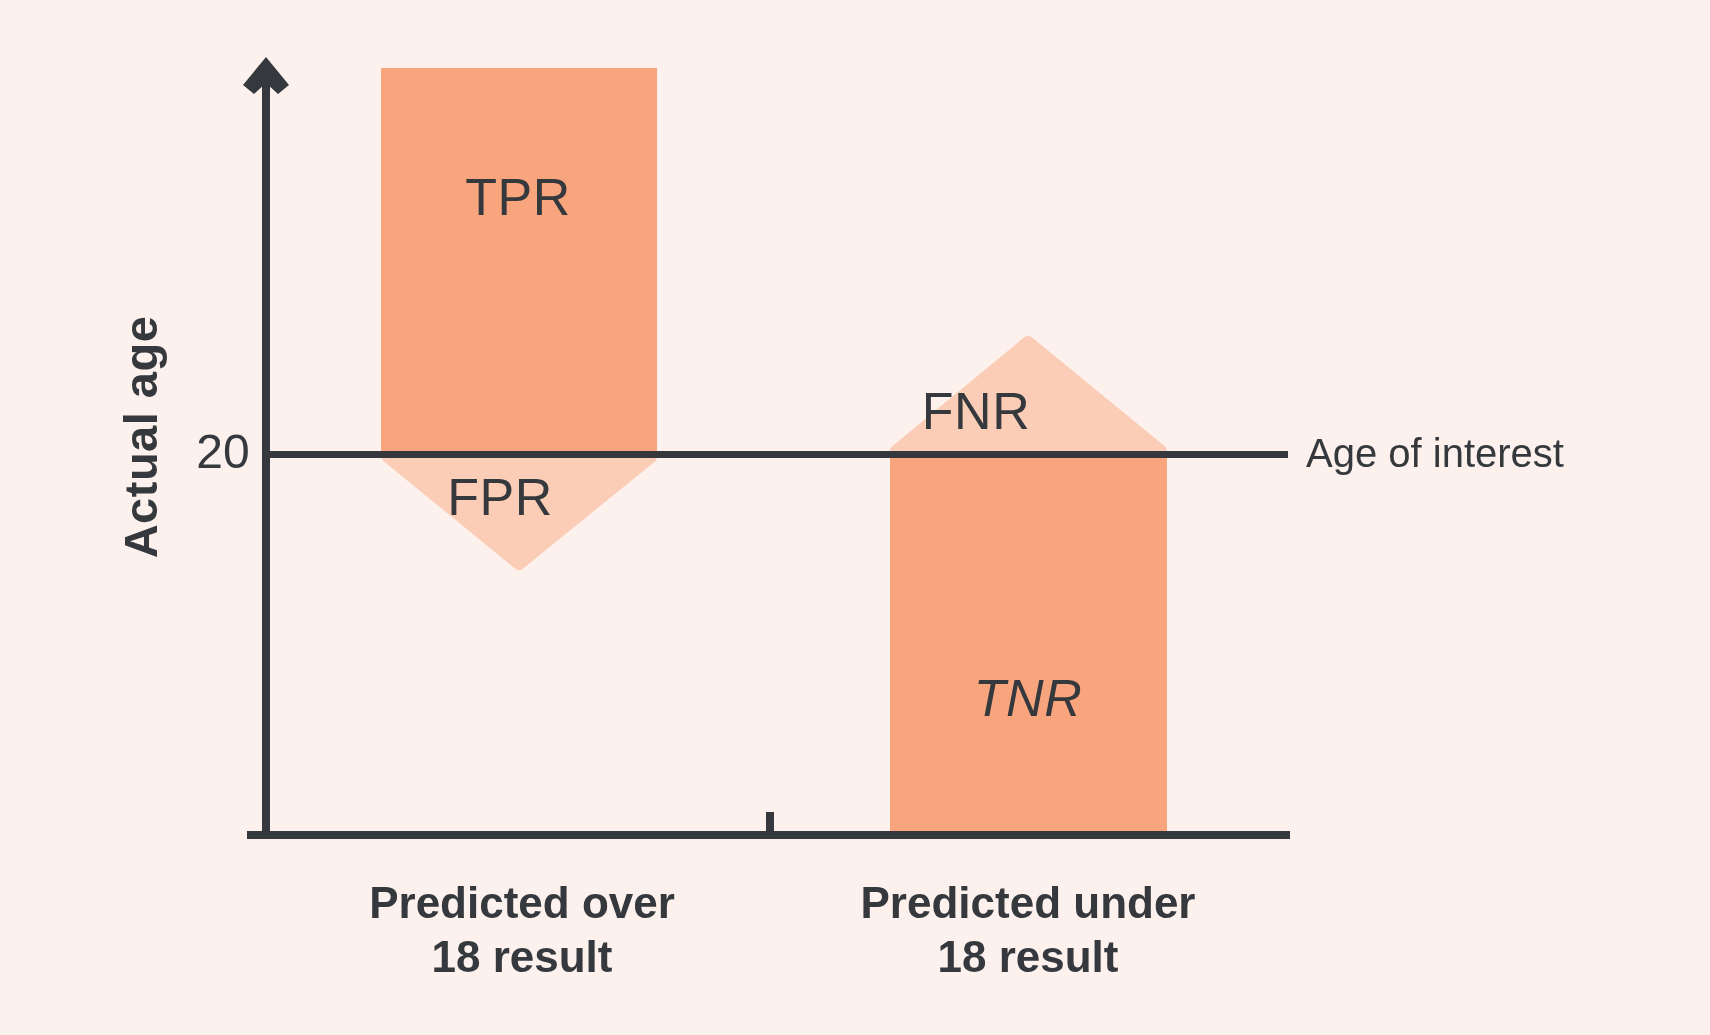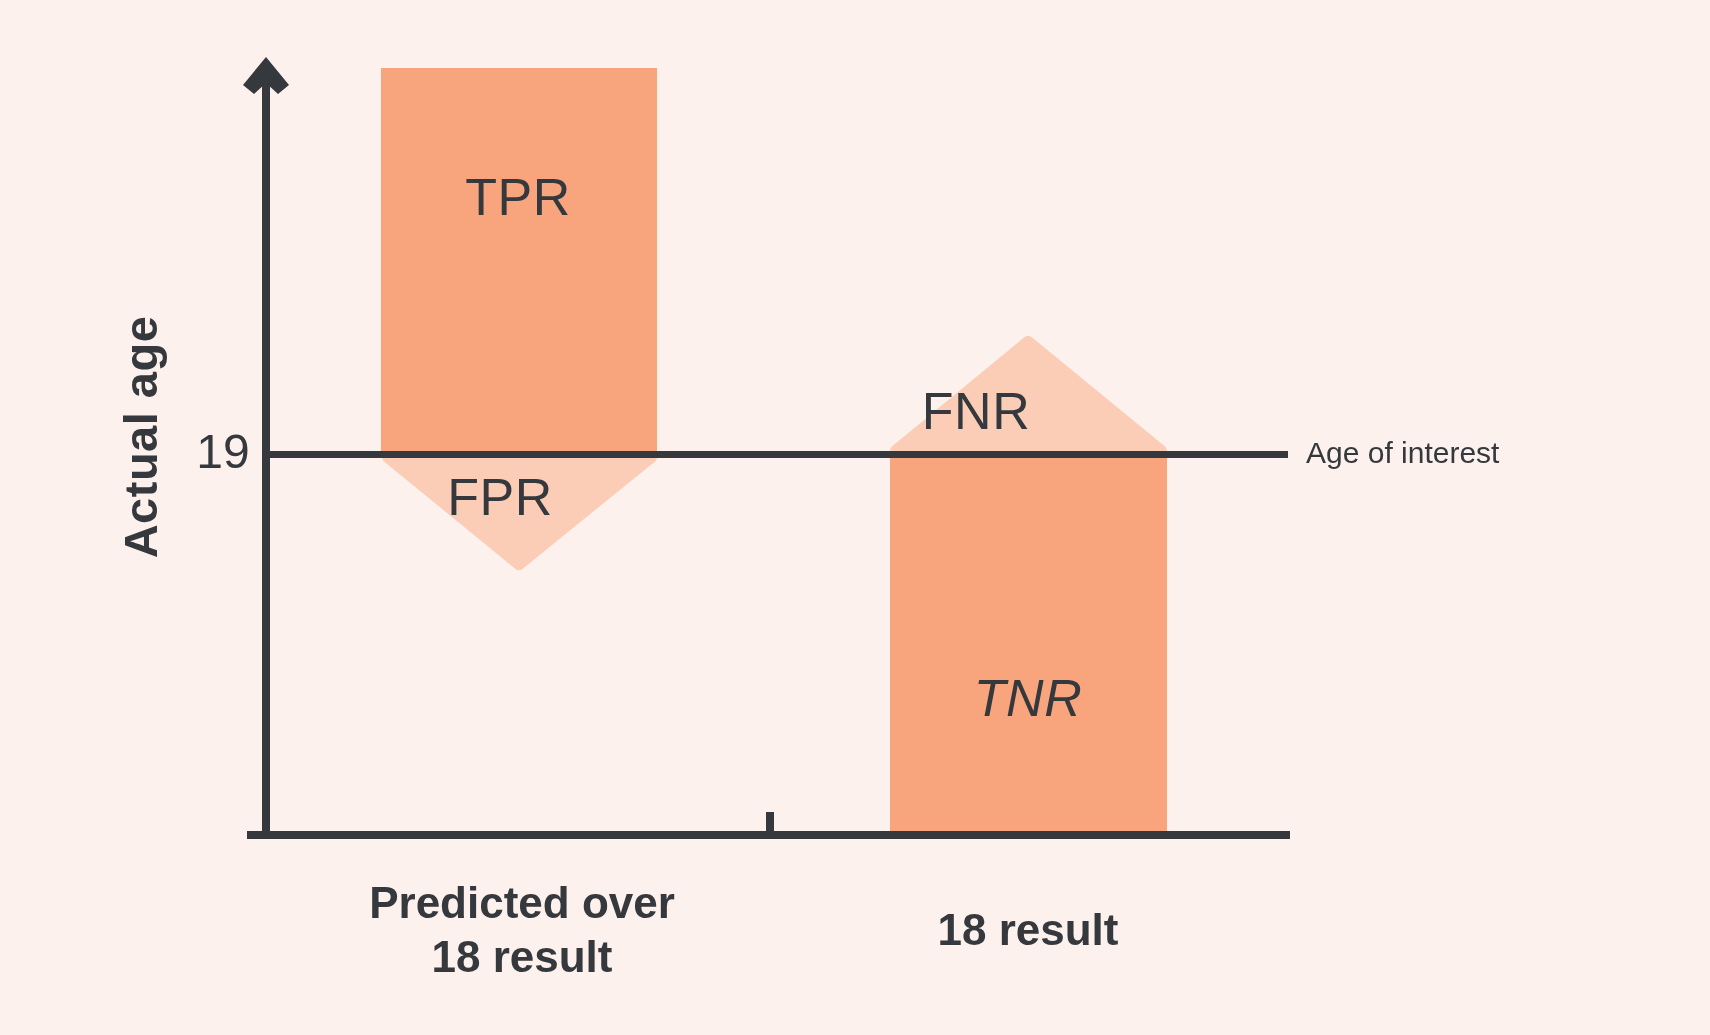--- a/index.html
+++ b/index.html
@@ -26,21 +26,21 @@
     font-size: 48px;
     font-weight: 400;
   }
   .yaxis-title {
     font-size: 47px;
     font-weight: 700;
     transform: translate(-50%, -50%) rotate(-90deg);
     letter-spacing: 0.5px;
   }
   .refline-label {
-    font-size: 30px;
+    font-size: 40px;
     font-weight: 400;
     transform: translate(0, -50%); 
   }
   .xtick-label {
     font-size: 44px;
     font-weight: 700;
     text-align: center;
     line-height: 1.23;
   }
 </style>
@@ -71,28 +71,29 @@
   </svg>
 
   <div class="label metric-label" style="left:518px; top:197px;">TPR</div>
 
   <div class="label metric-label" style="left:500px; top:497px;">FPR</div>
 
   <div class="label metric-label" style="left:976px; top:411px;">FNR</div>
 
   <div class="label metric-label" style="left:1028px; top:698px;font-style:italic;">TNR</div>
 
-  <div class="label ytick-label" style="left:223px; top:452px;">19</div>
+  <div class="label ytick-label" style="left:223px; top:452px;">20</div>
 
   <div class="label yaxis-title" style="left:140px; top:437px;">Actual age</div>
 
   <div class="label refline-label" style="left:1306px; top:453px;">Age of interest</div>
 
   <div class="label xtick-label" style="left:522px; top:930px;">
     <div>Predicted over</div>
     <div>18 result</div>
   </div>
 
   <div class="label xtick-label" style="left:1028px; top:930px;">
+    <div>Predicted under</div>
     <div>18 result</div>
   </div>
 
 </div>
 
 </body></html>

